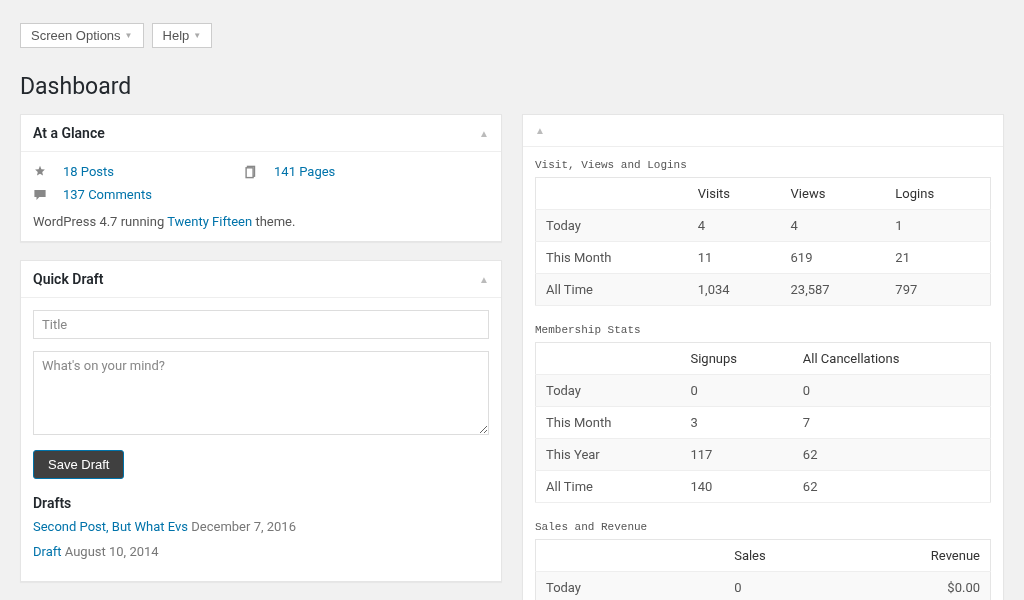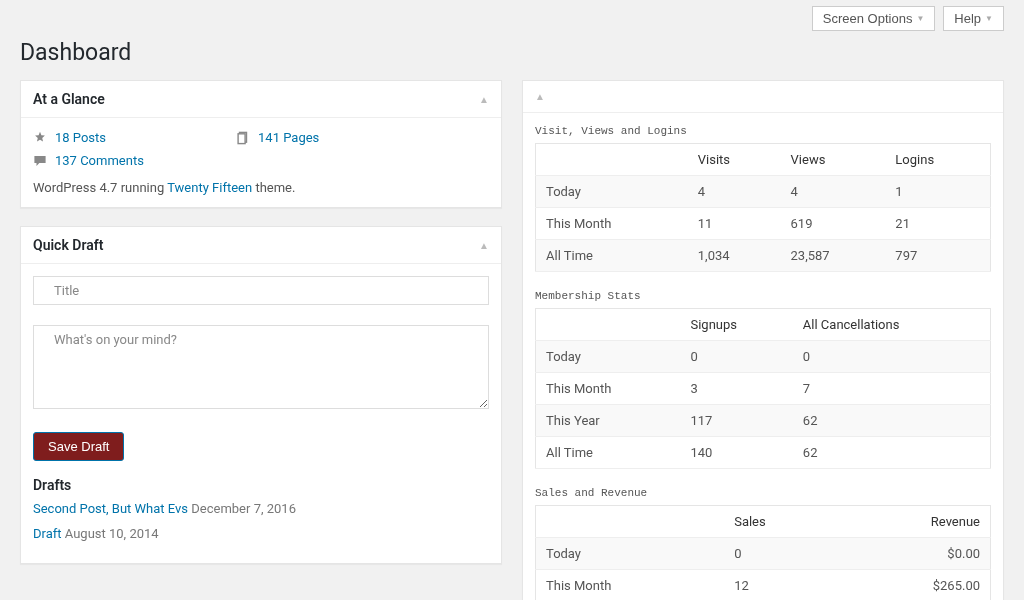--- a/index.html
+++ b/index.html
@@ -6,23 +6,23 @@
   body {
     font-family: -apple-system, BlinkMacSystemFont, "Segoe UI", Roboto, sans-serif;
     background: #f1f1f1;
     color: #444;
     font-size: 13px;
     padding: 0 20px 20px 20px;
     width: 1024px;
   }
   .topbar {
     display: flex;
-    justify-content: flex-end;
+    justify-content: flex-start;
     gap: 8px;
-    padding: 6px 0;
+    padding: 23px 0;
   }
   .screen-btn {
     background: #fff;
     border: 1px solid #ccc;
     padding: 4px 10px;
     font-size: 13px;
     color: #555;
     cursor: pointer;
     display: inline-flex;
     align-items: center;
@@ -75,45 +75,45 @@
     padding: 12px;
   }
   .glance-row {
     display: flex;
     gap: 40px;
     margin-bottom: 8px;
   }
   .glance-item {
     display: flex;
     align-items: center;
-    gap: 8px;
+    gap: 16px;
     color: #0073aa;
     font-size: 13px;
   }
   .glance-item a { color: #0073aa; text-decoration: none; cursor: pointer; }
   .glance-icon { color: #888; display: inline-flex; }
   .wp-version {
     color: #555;
     margin-top: 12px;
   }
   .wp-version a { color: #0073aa; text-decoration: none; }
   input.qd-title, textarea.qd-content {
     width: 100%;
     border: 1px solid #ddd;
-    padding: 6px 20px;
+    padding: 6px 8px;
     font-size: 13px;
     font-family: inherit;
-    margin-bottom: 20px;
+    margin-bottom: 12px;
     color: #737373;
     background: #fff;
   }
   textarea.qd-content { height: 84px; resize: vertical; }
   input.qd-title::placeholder, textarea.qd-content::placeholder { color: #888; }
   .btn-primary {
-    background: #7f1d1d;
+    background: #404040;
     border: 1px solid #0073aa;
     color: #fff;
     padding: 6px 14px;
     font-size: 13px;
     cursor: pointer;
     border-radius: 3px;
   }
   .drafts-sec { margin-top: 16px; }
   .drafts-sec h3 { font-size: 14px; font-weight: 600; color: #23282d; margin-bottom: 8px; }
   .draft-item { margin-bottom: 10px; font-size: 13px; }

